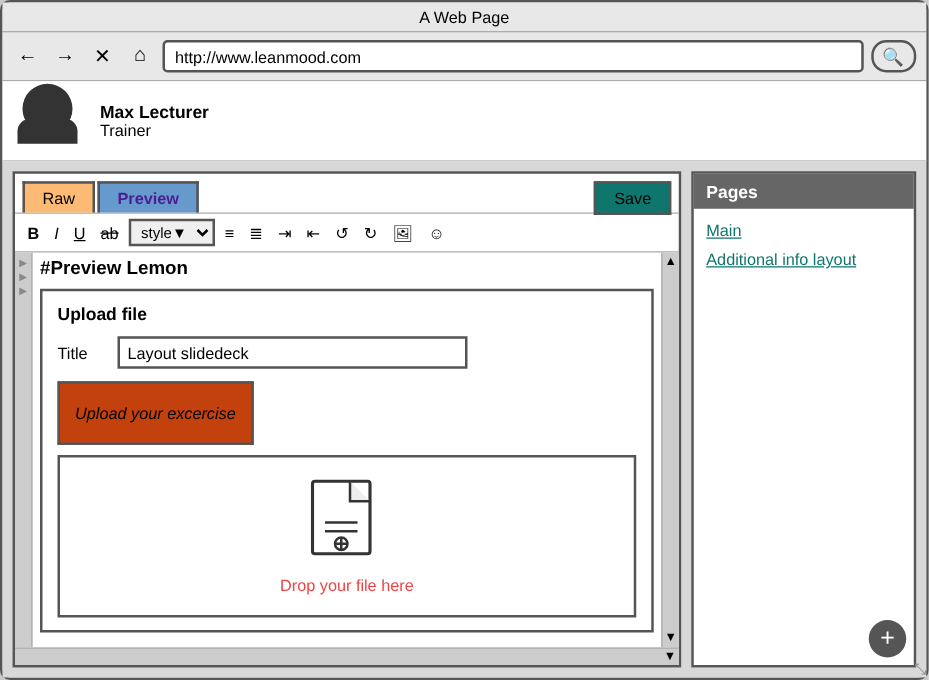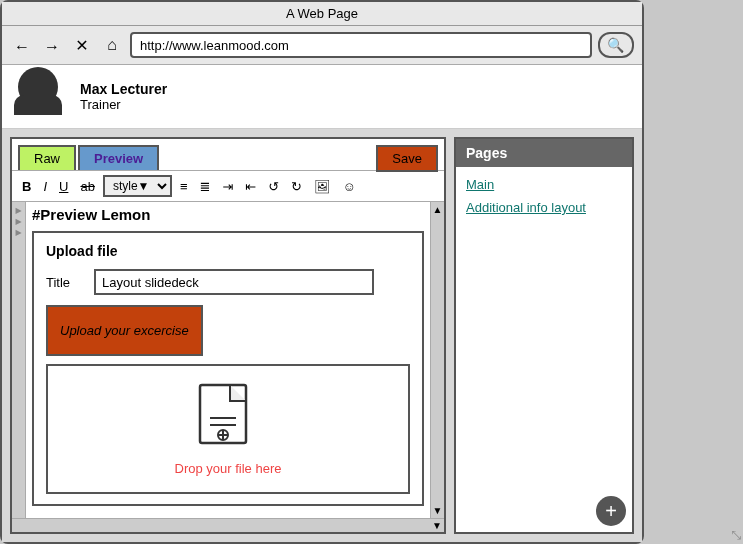--- a/index.html
+++ b/index.html
@@ -6,21 +6,21 @@
     body {
       font-family: 'Comic Sans MS', 'Chalkboard SE', cursive, sans-serif;
       background: #c8c8c8;
       width: 743px;
       height: 544px;
       overflow: hidden;
     }
 
     
     .browser-window {
-      width: 644px;
+      width: 743px;
       height: 544px;
       background: #e8e8e8;
       border: 2px solid #555;
       border-radius: 8px;
       display: flex;
       flex-direction: column;
     }
 
     .title-bar {
       text-align: center;
@@ -148,36 +148,36 @@
       gap: 2px;
       position: relative;
     }
 
     .tab {
       padding: 4px 14px;
       border: 2px solid #555;
       border-bottom: none;
       cursor: pointer;
       font-size: 13px;
-      background: #bef264;
+      background: #fdba74;
     }
 
     .tab.active {
       background: #6699cc;
       color: #4c1d95;
       font-weight: bold;
     }
 
     .save-btn {
       position: absolute;
       right: 6px;
       top: 6px;
       padding: 4px 14px;
       border: 2px solid #555;
-      background: #c2410c;
+      background: #0f766e;
       cursor: pointer;
       font-family: inherit;
       font-size: 13px;
     }
 
     
     .toolbar {
       display: flex;
       align-items: center;
       padding: 4px 6px;

